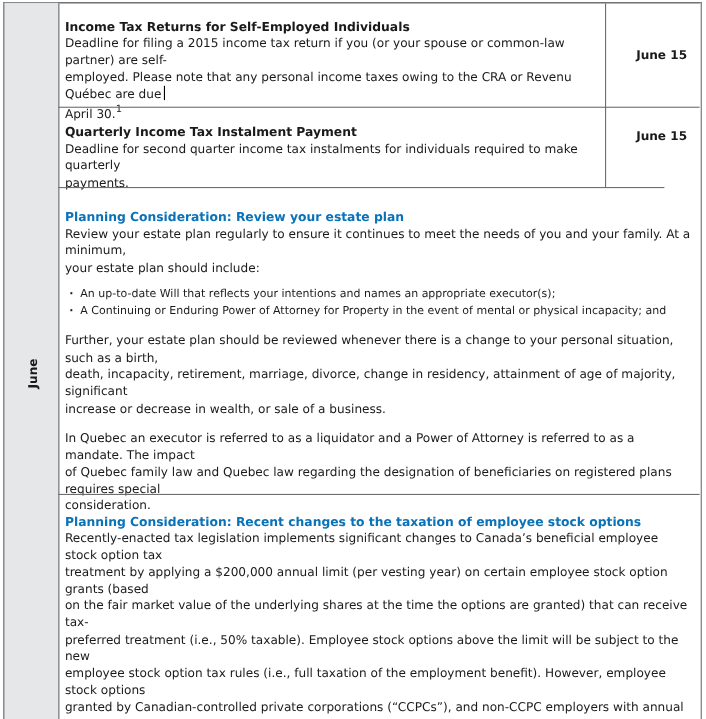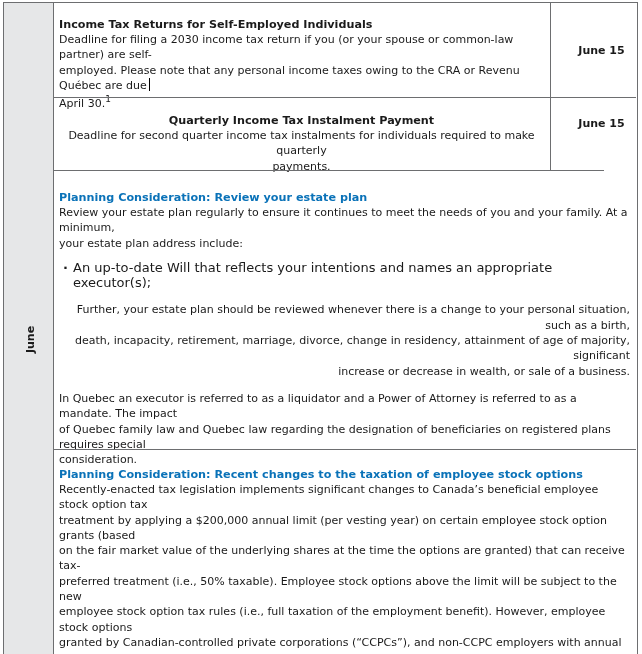--- a/index.html
+++ b/index.html
@@ -14,72 +14,73 @@
                    font-weight: bold; font-size: 11px; letter-spacing: 0; }
     .row { position: absolute; left: 53px; border-top: 1px solid #6d6e70; box-sizing: border-box; }
     .cell-main { position: absolute; left: 0; top: 0; bottom: 0; box-sizing: border-box; padding: 0 6px; }
     .cell-date { position: absolute; top: 0; bottom: 0; left: 497px; width: 86px;
                  border-left: 1px solid #6d6e70; box-sizing: border-box;
                  font-weight: bold; font-size: 11px; text-align: center; padding-left: 16px; }
     .title { font-weight: bold; font-size: 11.2px; line-height: 15px; }
     .pc-title { font-weight: bold; font-size: 11.2px; line-height: 15px; color: #0a72b8; }
     p { margin: 0; font-size: 11px; line-height: 15.3px; }
     ul { margin: 0; padding: 0; list-style: none; }
-    li { font-size: 13px; line-height: 15.3px; padding-left: 14px; position: relative; }
+    li { font-size: 10px; line-height: 15.3px; padding-left: 14px; position: relative; }
     li::before { content: "\00B7"; position: absolute; left: 4px; top: 0; font-weight: bold; }
     sup { font-size: 9px; vertical-align: 5px; line-height: 0; }
     .cursor { display: inline-block; width: 1px; height: 13px; background: #000; vertical-align: -2px; margin-left: 2px; }
   </style>
 </head>
 <body>
 
 <div class="frame"></div>
 
 <div class="month-col">
   <div class="month-label">June</div>
 </div>
 
 <div class="row" style="top:2px; width:583px; height:97px;">
   <div class="cell-main" style="width:497px; padding-top:14px;">
     <div class="title">Income Tax Returns for Self-Employed Individuals</div>
     <p>
-      <span>Deadline for filing a 2030 income tax return if you (or your spouse or common-law partner) are self-</span><br>
+      <span>Deadline for filing a 2015 income tax return if you (or your spouse or common-law partner) are self-</span><br>
       <span>employed. Please note that any personal income taxes owing to the CRA or Revenu Québec are due</span><span class="cursor"></span><br>
       <span style="line-height:22px">April 30.</span><sup>1</sup>
     </p>
   </div>
   <div class="cell-date" style="padding-top:41px;">
     <span>June 15</span>
   </div>
 </div>
 
 <div class="row" style="top:97px; width:583px; height:73px;">
-  <div class="cell-main" style="width:497px; padding-top:15px;text-align:center;">
+  <div class="cell-main" style="width:497px; padding-top:15px;">
     <div class="title">Quarterly Income Tax Instalment Payment</div>
     <p>
       <span>Deadline for second quarter income tax instalments for individuals required to make quarterly</span><br>
       <span>payments.</span>
     </p>
   </div>
   <div class="cell-date" style="padding-top:19px;">
     <span>June 15</span>
   </div>
 </div>
 
 <div class="row" style="top:170px; width:551px; height:267px;">
   <div class="cell-main" style="width:583px; padding-top:19px;">
     <div class="pc-title">Planning Consideration: Review your estate plan</div>
     <p>
       <span>Review your estate plan regularly to ensure it continues to meet the needs of you and your family. At a minimum,</span><br>
-      <span>your estate plan address include:</span>
+      <span>your estate plan should include:</span>
     </p>
     <ul style="margin-top:9px;">
       <li>An up-to-date Will that reflects your intentions and names an appropriate executor(s);</li>
+      <li>A Continuing or Enduring Power of Attorney for Property in the event of mental or physical incapacity; and</li>
     </ul>
-    <p style="margin-top:12px;text-align:right;">
+    <p style="margin-top:12px;">
       <span>Further, your estate plan should be reviewed whenever there is a change to your personal situation, such as a birth,</span><br>
       <span>death, incapacity, retirement, marriage, divorce, change in residency, attainment of age of majority, significant</span><br>
       <span>increase or decrease in wealth, or sale of a business.</span>
     </p>
     <p style="margin-top:12px;">
       <span>In Quebec an executor is referred to as a liquidator and a Power of Attorney is referred to as a mandate. The impact</span><br>
       <span>of Quebec family law and Quebec law regarding the designation of beneficiaries on registered plans requires special</span><br>
       <span>consideration.</span>
     </p>
   </div>

